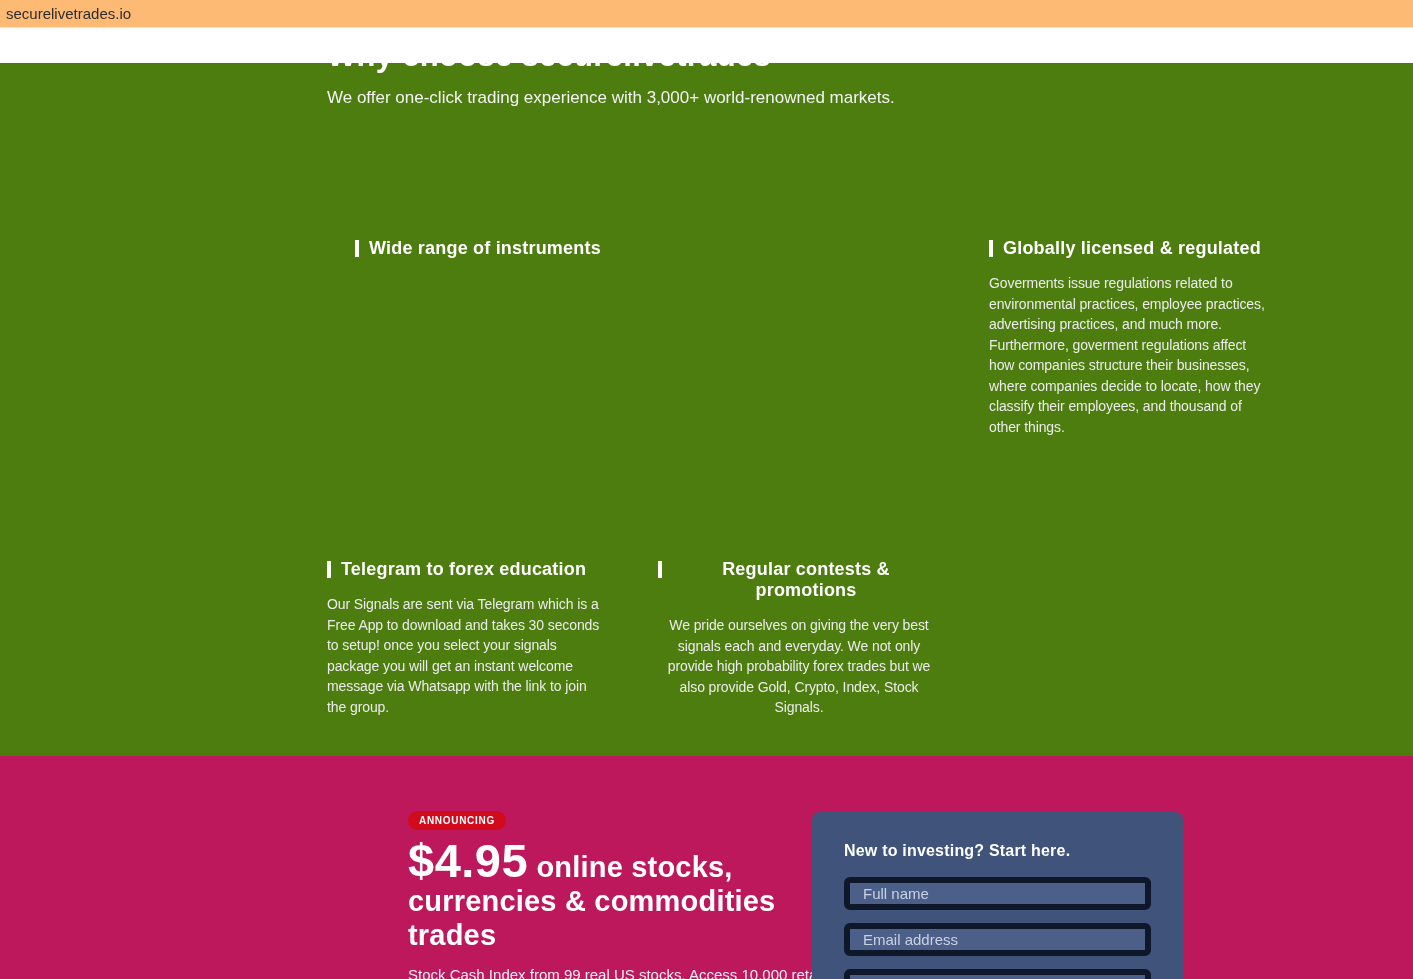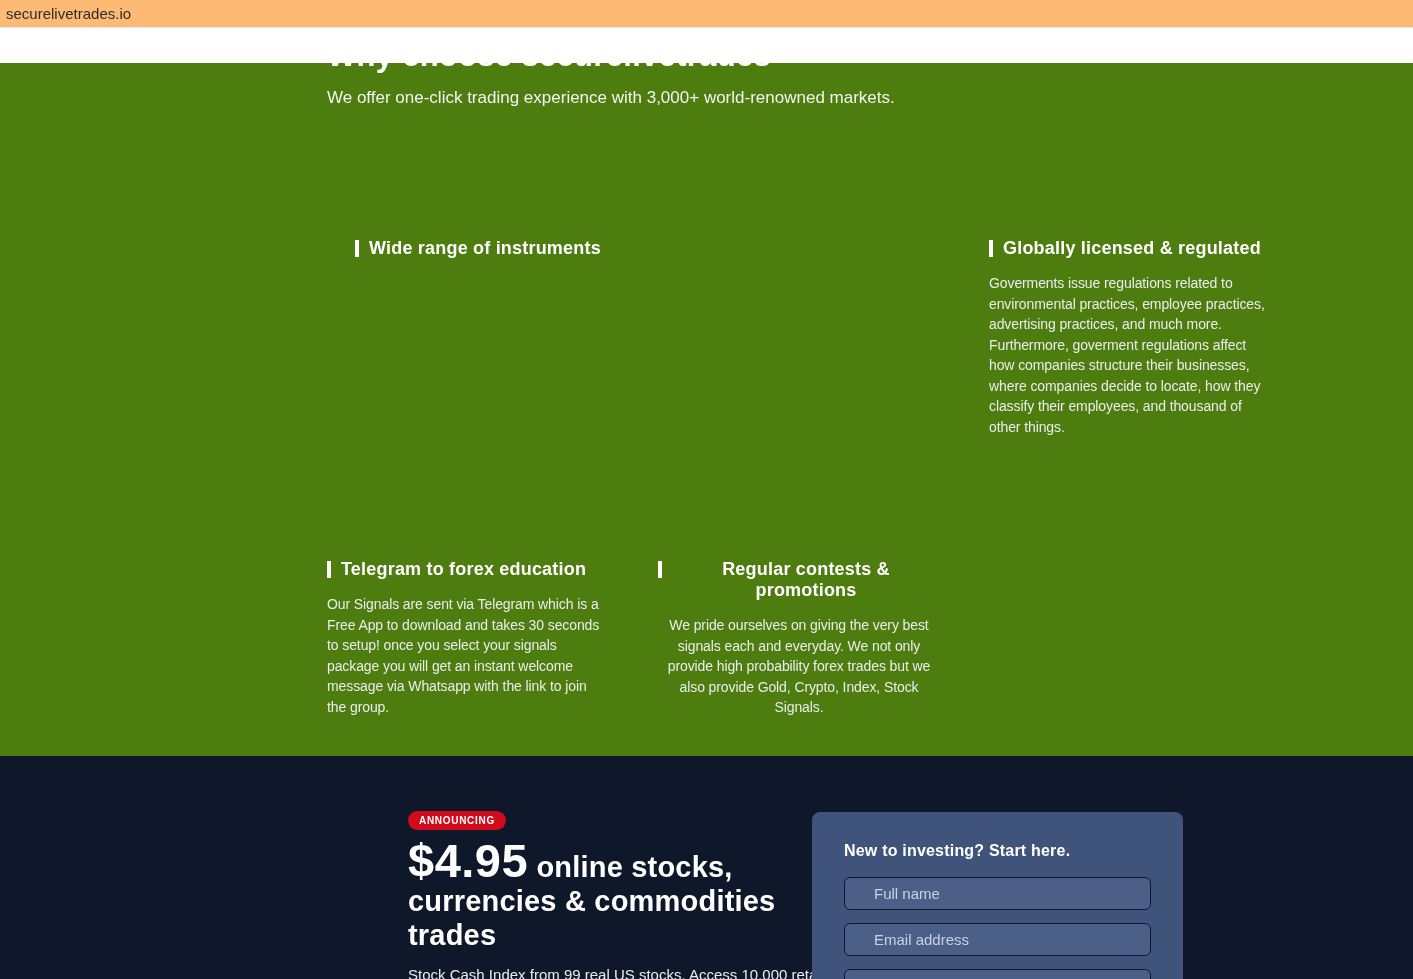--- a/index.html
+++ b/index.html
@@ -56,21 +56,21 @@
   }
   .f-pos-0 { left:327px; top:175px;margin-left:28px; }
   .f-pos-1 { left:658px; top:175px; }
   .f-pos-2 { left:989px; top:175px; }
   .f-pos-3 { left:327px; top:496px; }
   .f-pos-4 { left:658px; top:496px;text-align:center; }
 
   
   .promo-section {
     position:absolute; left:0; top:756px; width:1413px; height:223px;
-    background:#0f172a; z-index:1;
+    background:#be185d; z-index:1;
   }
   .announcing-badge {
     position:absolute; left:408px; top:55px;
     display:inline-block; background:#d10a1c; color:#ffffff;
     font-size:10px; font-weight:700; letter-spacing:.7px;
     padding:4px 11px; border-radius:10px;
   }
   .promo-headline {
     position:absolute; left:408px; top:88px; width:368px;
     color:#ffffff; font-weight:700; font-size:29px; line-height:34px;
@@ -86,22 +86,22 @@
   .signup-card {
     position:absolute; left:812px; top:56px; width:371px; height:300px;
     background:#3f537b; border-radius:8px; padding:30px 32px 0 32px;
   }
   .signup-heading {
     color:#ffffff; font-size:16px; font-weight:700; letter-spacing:.2px;
     white-space:nowrap; margin-bottom:17px;
   }
   .signup-card input {
     display:block; width:100%; height:33px; margin-bottom:13px;
-    background:#4b5f89; border:1px solid #0f172a; border-radius:6px;
-    padding:0 29px; font-size:15px; color:#ffffff; outline:none;
+    background:#4b5f89; border:6px solid #0f172a; border-radius:6px;
+    padding:0 13px; font-size:15px; color:#ffffff; outline:none;
     font-family:"Liberation Sans", sans-serif;
   }
   .signup-card input::placeholder { color:#c9d1e2; opacity:1; }
 </style>
 </head>
 <body>
 
 <div class="page">
 
   <div class="tabbar">

